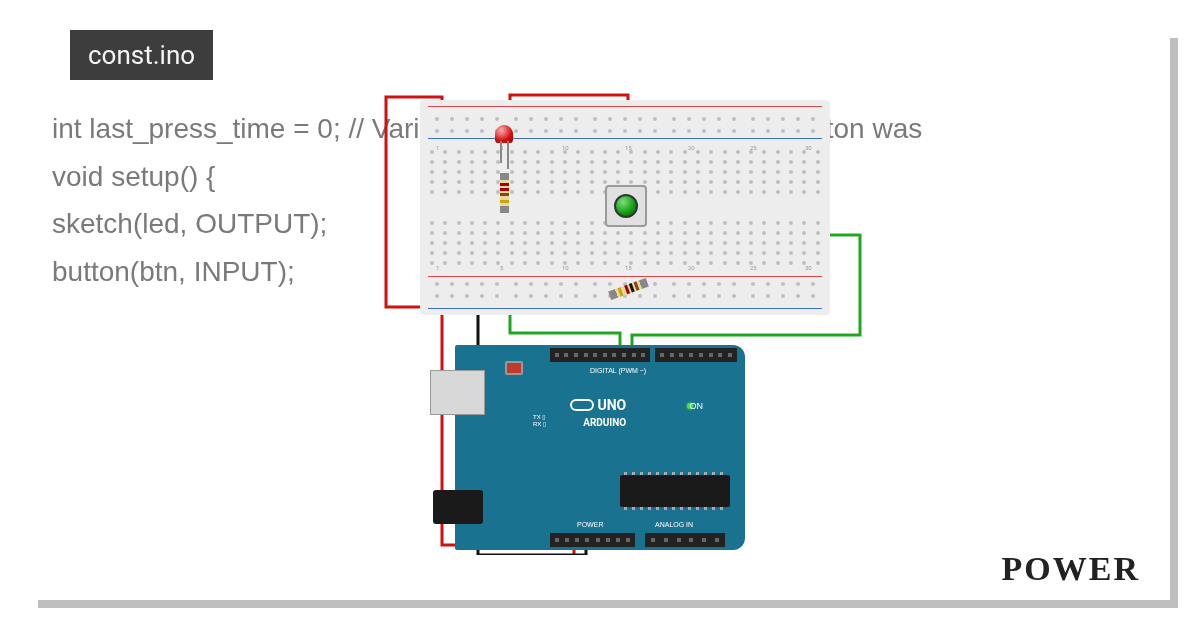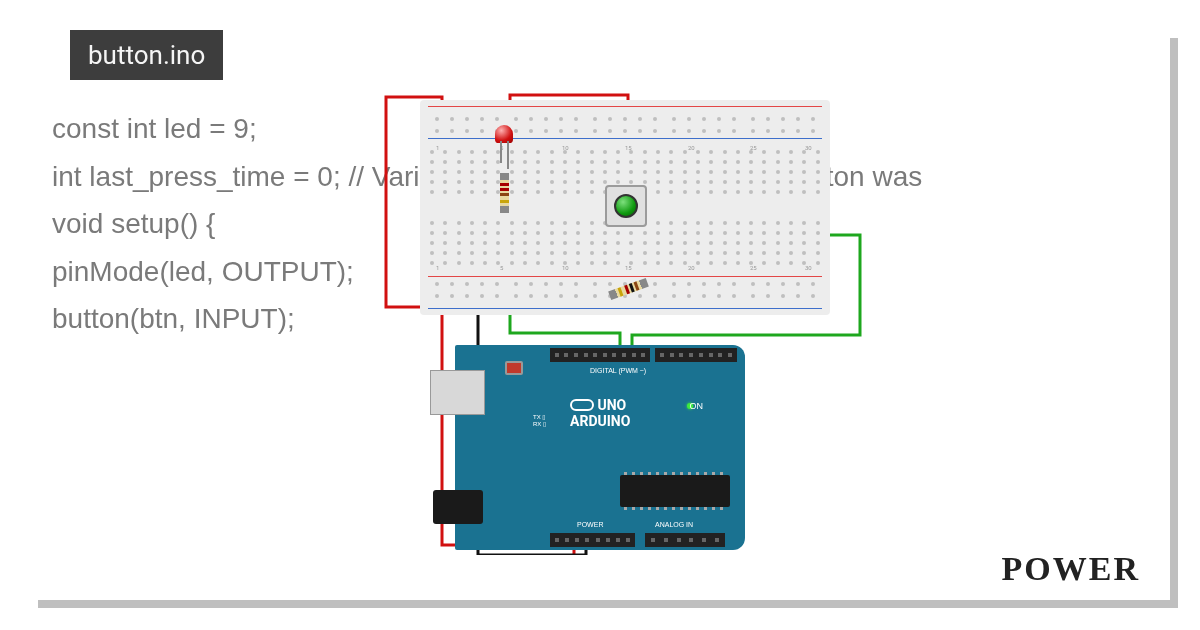--- a/index.html
+++ b/index.html
@@ -191,20 +191,21 @@
     font-size: 9px;
     font-family: Arial, sans-serif;
   }
   .ard-logo {
     position: absolute;
     left: 115px;
     top: 52px;
     color: #fff;
     font-weight: bold;
     font-size: 14px;
+    text-align: right;
   }
   .ard-logo .inf {
     display: inline-block;
     width: 24px;
     height: 12px;
     border: 2px solid #fff;
     border-radius: 6px;
     position: relative;
     top: 1px;
   }
@@ -280,30 +281,29 @@
   .w { fill: none; stroke-width: 3; stroke-linecap: round; }
   .w-red { stroke: #d11010; }
   .w-black { stroke: #111; }
   .w-green { stroke: #1ea71e; }
 </style>
 </head>
 <body>
 
 <div class="card">
 
-  <div class="tab">button.ino</div>
+  <div class="tab">const.ino</div>
 
   <div class="code">
-    <div>const int led = 9;</div>
     <div></div>
     <div></div>
     <div>int last_press_time = 0;   // Variable to store the last time the button was</div>
     <div></div>
     <div>void setup() {</div>
-    <div>  pinMode(led, OUTPUT);</div>
+    <div>  sketch(led, OUTPUT);</div>
     <div>  button(btn, INPUT);</div>
   </div>
 
   <div class="diagram">
 
     <svg class="wires" viewBox="0 0 540 470">
 
       <path class="w w-red" d="M 160 33 L 160 10 L 278 10 L 278 66"></path>
 
       <path class="w w-red" d="M 150 38 L 150 62"></path>
@@ -895,21 +895,21 @@
           <div class="pin"></div>
           <div class="pin"></div>
           <div class="pin"></div>
           <div class="pin"></div>
           <div class="pin"></div>
           <div class="pin"></div>
         </div>
       <div class="chip"></div>
       <div class="ard-logo">
         <span class="inf"></span> <span>UNO</span><br>
-        <span style="font-size:14px">ARDUINO</span>
+        <span style="font-size:10px">ARDUINO</span>
       </div>
       <div class="on-led"></div>
       <span class="ard-text" style="right:42px;top:56px">ON</span>
       <span class="ard-text" style="left:78px;top:68px;font-size:6px;white-space:pre">TX ▯
 RX ▯</span>
       <span class="ard-text" style="left:135px;top:22px;font-size:7px">DIGITAL (PWM ~)</span>
       <span class="ard-text" style="left:122px;bottom:22px;font-size:7px">POWER</span>
       <span class="ard-text" style="left:200px;bottom:22px;font-size:7px">ANALOG IN</span>
     </div>
 

